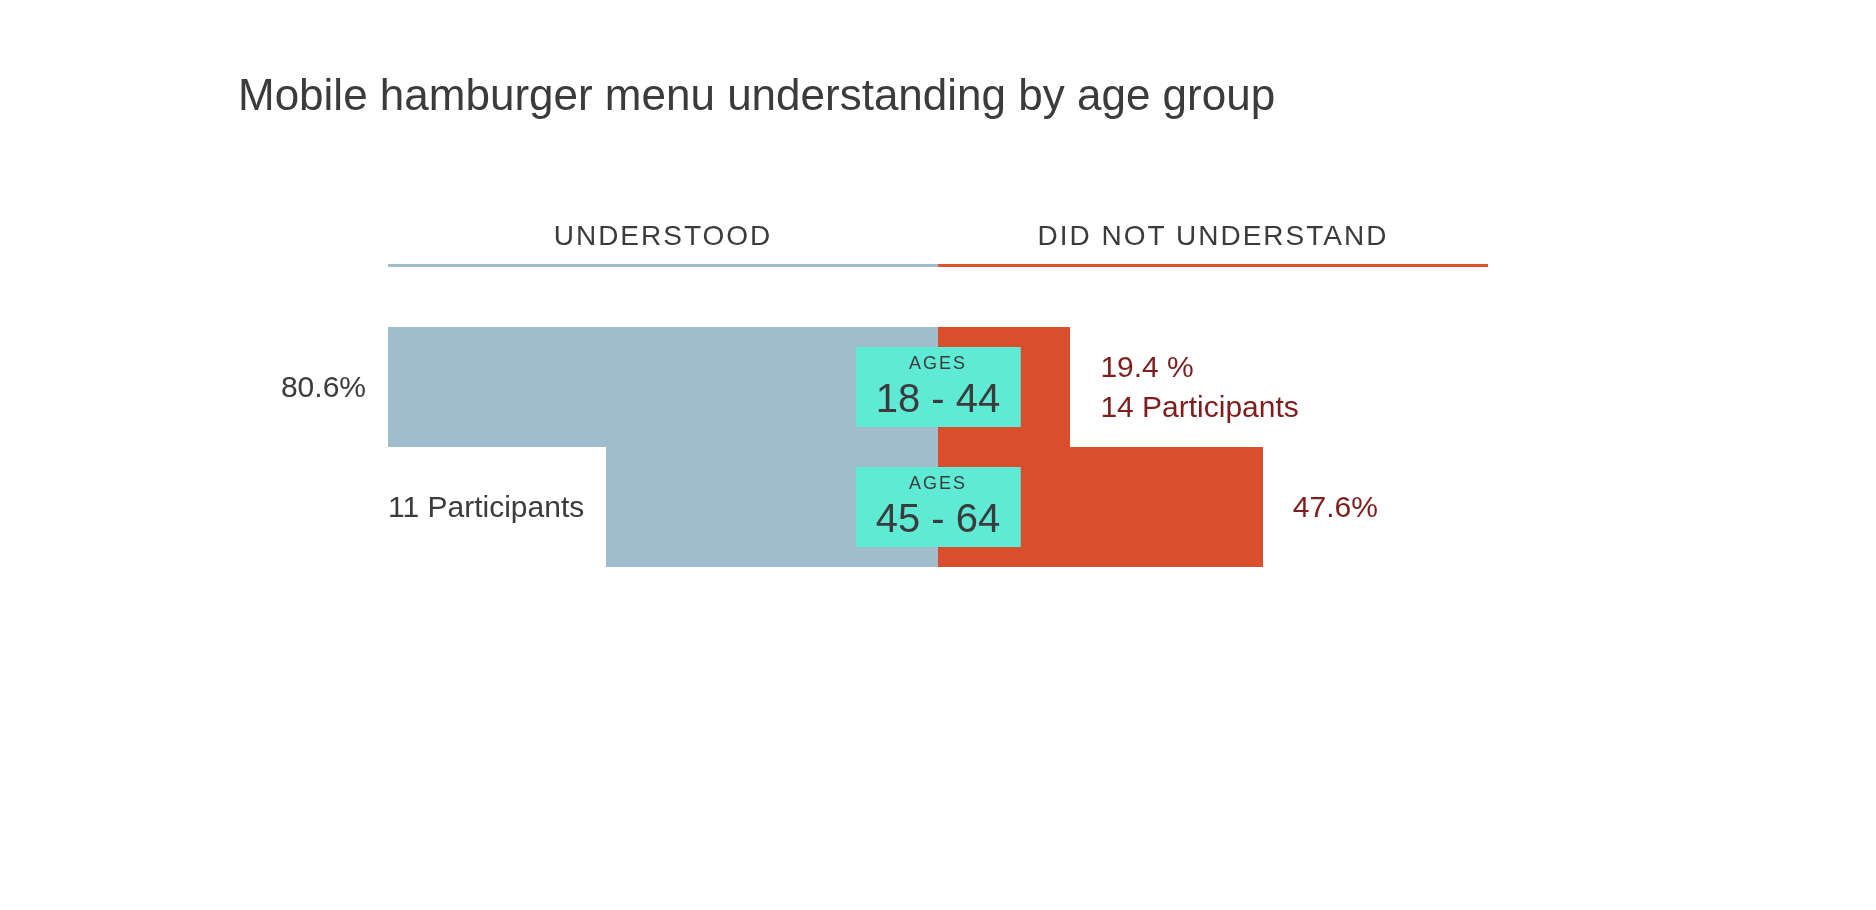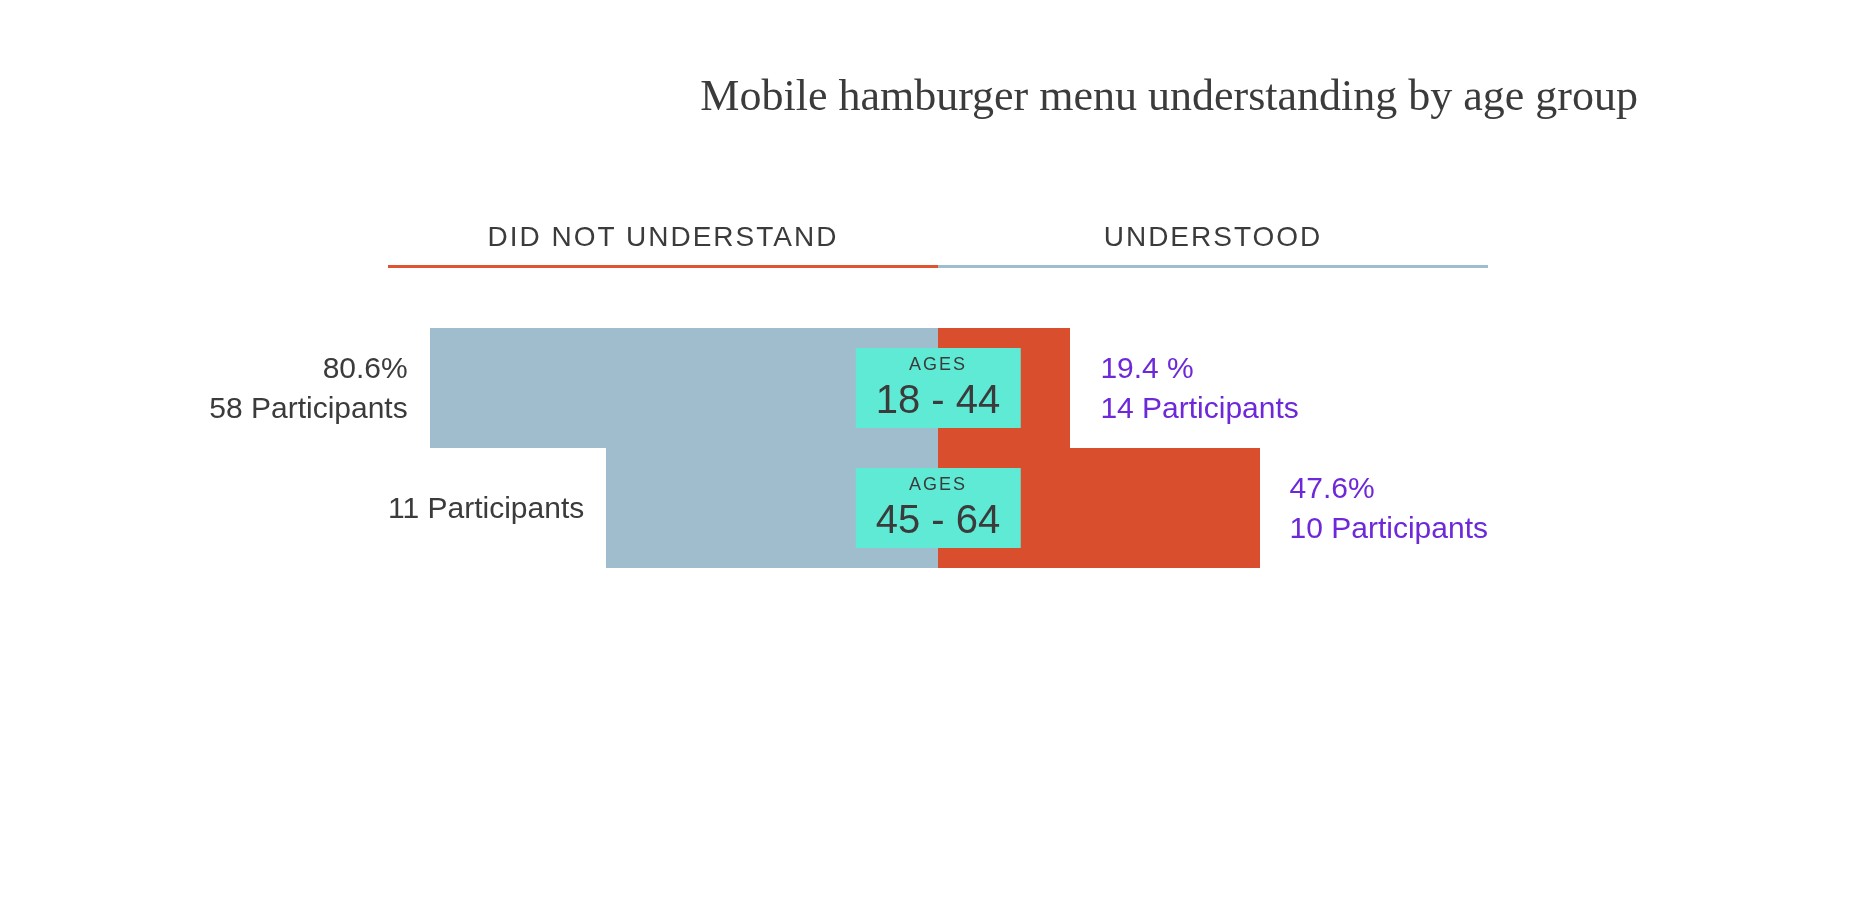--- a/index.html
+++ b/index.html
@@ -16,26 +16,25 @@
     color: #3b3b3b;
   }
   .chart-container {
     position: absolute;
     top: 70px;
     left: 50%;
     transform: translateX(-50%);
     width: 1400px;
   }
   .title {
-    text-align: right;
+    text-align: left;
     font-size: 44px;
     font-weight: 500;
     color: #3b3b3b;
     margin-bottom: 100px;
-    font-family: Liberation Serif, serif;
   }
   .legend {
     display: flex;
     width: 1100px;
     margin: 0 auto 10px auto;
     position: relative;
   }
   .legend-half {
     flex: 1;
     text-align: center;
@@ -66,21 +65,21 @@
     line-height: 1.35;
     color: #3b3b3b;
     flex: 0 0 auto;
     min-width: 140px;
   }
   .right-stats {
     text-align: left;
     padding-left: 30px;
     font-size: 30px;
     line-height: 1.35;
-    color: #6d28d9;
+    color: #7f1d1d;
     flex: 0 0 auto;
     min-width: 140px;
   }
   .bar {
     height: 120px;
     position: relative;
   }
   .bar.blue { background: #a0bdcd; }
   .bar.red { background: #d94f2e; }
 
@@ -139,38 +138,37 @@
 </style>
 </head>
 <body>
 
 <div class="chart-container">
   <h1 class="title">Mobile hamburger menu understanding by age group</h1>
 
   <div class="center-anchor">
     <div class="legend">
       <div class="legend-half">
+        <div class="legend-label">UNDERSTOOD</div>
+        <div class="legend-underline blue"></div>
+      </div>
+      <div class="legend-half">
         <div class="legend-label">DID NOT UNDERSTAND</div>
         <div class="legend-underline red"></div>
-      </div>
-      <div class="legend-half">
-        <div class="legend-label">UNDERSTOOD</div>
-        <div class="legend-underline blue"></div>
       </div>
     </div>
   </div>
 
   <div class="rows-wrap">
 
     <div class="center-anchor">
       <div class="bar-group">
         <div class="left-side" id="row0-left">
           <div class="left-stats">
             <div>80.6%</div>
-            <div>58 Participants</div>
           </div>
           <div class="bar blue" id="row0-bar-left" style="width: 550px;"></div>
         </div>
         <div class="right-side" id="row0-right">
           <div class="bar red" id="row0-bar-right" style="width: 132.382px;"></div>
           <div class="right-stats">
             <div>19.4 %</div>
             <div>14 Participants</div>
           </div>
         </div>
@@ -186,21 +184,20 @@
         <div class="left-side" id="row1-left">
           <div class="left-stats">
             <div>11 Participants</div>
           </div>
           <div class="bar blue" id="row1-bar-left" style="width: 357.568px;"></div>
         </div>
         <div class="right-side" id="row1-right">
           <div class="bar red" id="row1-bar-right" style="width: 324.814px;"></div>
           <div class="right-stats">
             <div>47.6%</div>
-            <div>10 Participants</div>
           </div>
         </div>
         <div class="age-box" style="left:50%;">
           <span class="age-word">AGES</span>
           <span class="age-range">45 - 64</span>
         </div>
       </div>
     </div>
 
   </div>

